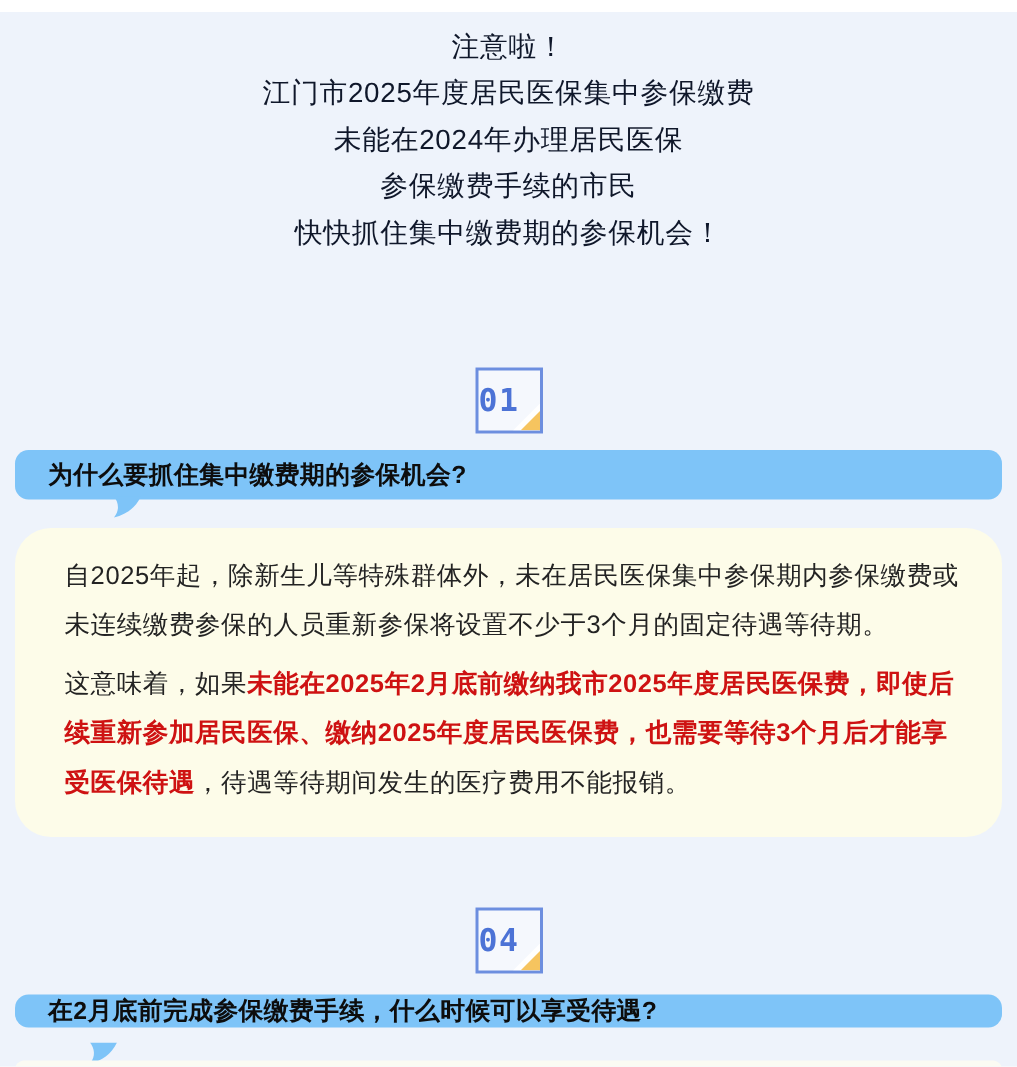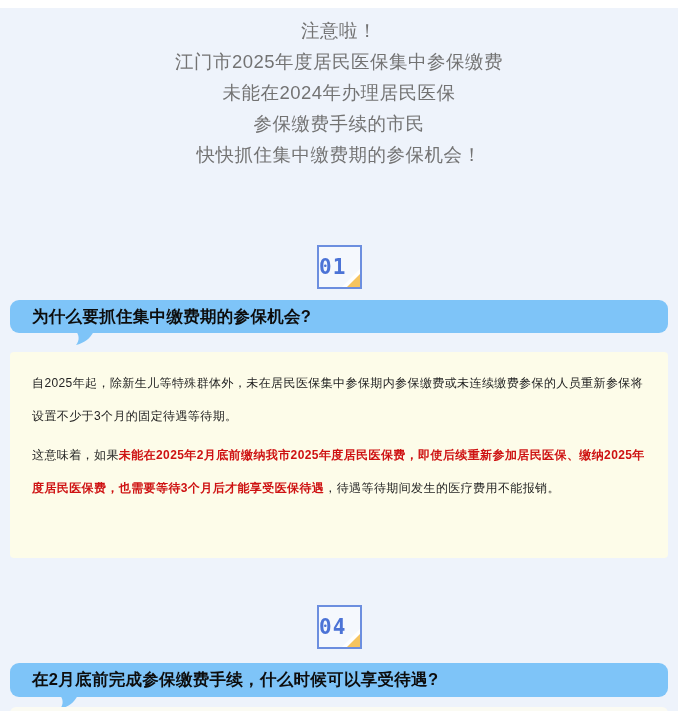--- a/index.html
+++ b/index.html
@@ -14,21 +14,21 @@
     position:absolute;left:0;top:8px;width:678px;height:703px;
     background:#EEF3FB;
   }
   .top-strip{
     position:absolute;left:0;top:0;width:678px;height:8px;background:#ffffff;
   }
   
   .intro{
     position:absolute;top:15px;left:0;right:0;
     text-align:center;
-    color:#737373;
+    color:#0f172a;
     font-size:18.5px;
     line-height:31px;
     letter-spacing:0.5px;
   }
   
   .badge{
     position:absolute;left:317px;
     width:41px;height:40px;
     border:2px solid #6C8EDF;
     background:#F5F8FD;
@@ -58,33 +58,33 @@
     display:flex;align-items:center;
     padding-left:22px;
     box-sizing:border-box;
     font-weight:bold;
     font-size:16.5px;
     color:#0d0d0d;
     letter-spacing:0.3px;
     text-align:center;
   }
   .bar-1{top:300px;}
-  .bar-2{top:663px;height:34px;}
+  .bar-2{top:663px;height:22px;}
   .tail{position:absolute;width:20px;height:15px;}
   .tail-1{left:74px;top:331px;}
   .tail-2{left:58px;top:695px;}
   
   .cream-box{
     position:absolute;left:10px;top:352px;width:658px;height:206px;
     background:#FDFCE9;
-    border-radius:4px;
+    border-radius:24px;
     box-sizing:border-box;
-    padding:15px 22px 0 22px;
+    padding:15px 22px 0 33px;
     color:#232323;
-    font-size:12px;
+    font-size:17px;
     line-height:33px;
     letter-spacing:0.4px;
   }
   .cream-box p{margin:0;}
   .cream-box p + p{margin-top:6px;}
   .hl{
     color:#CE1212;
     font-weight:bold;
   }
   

